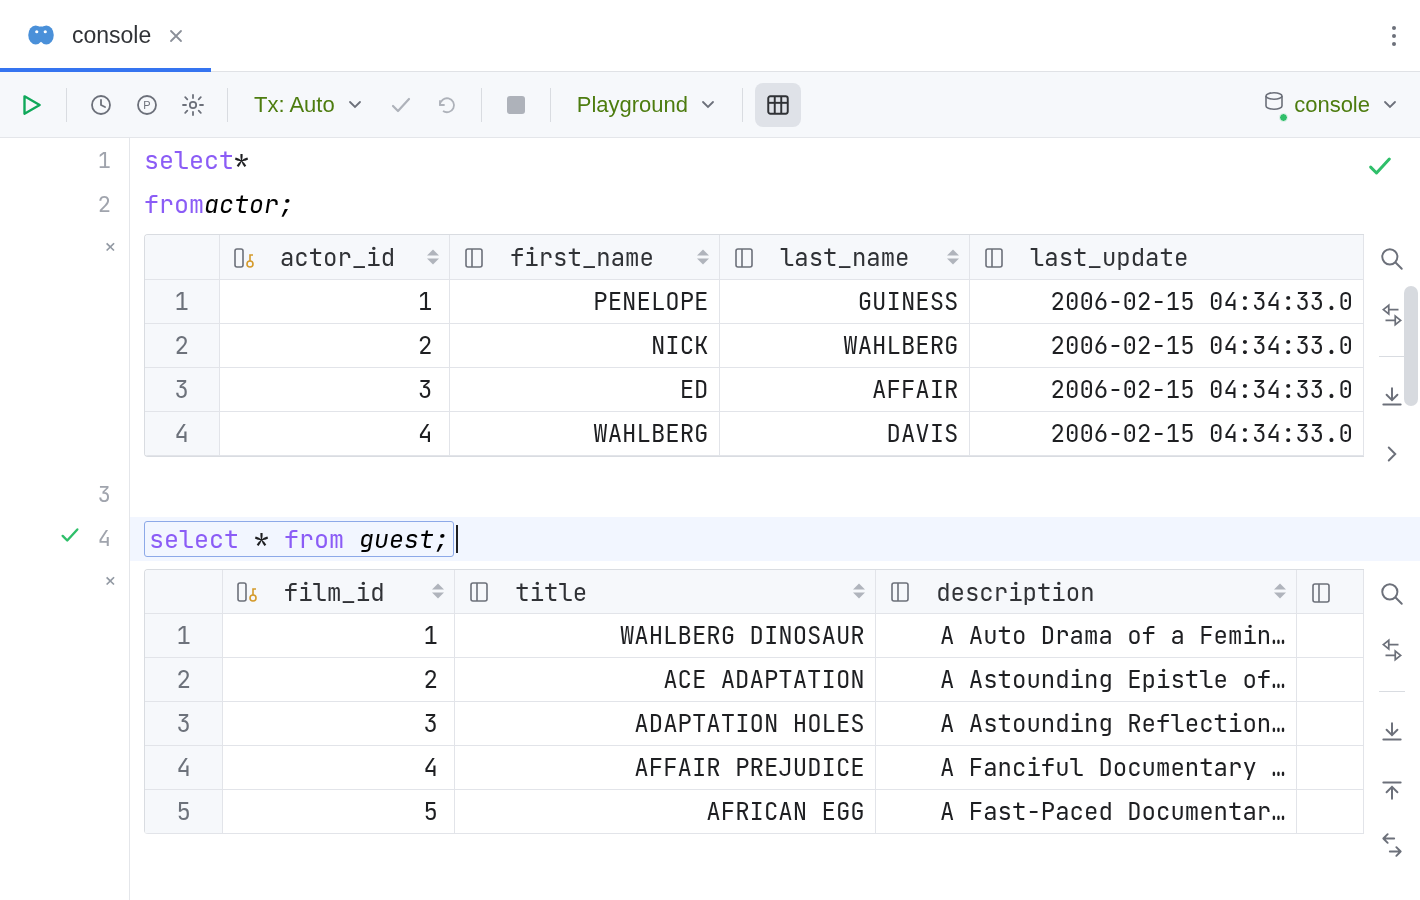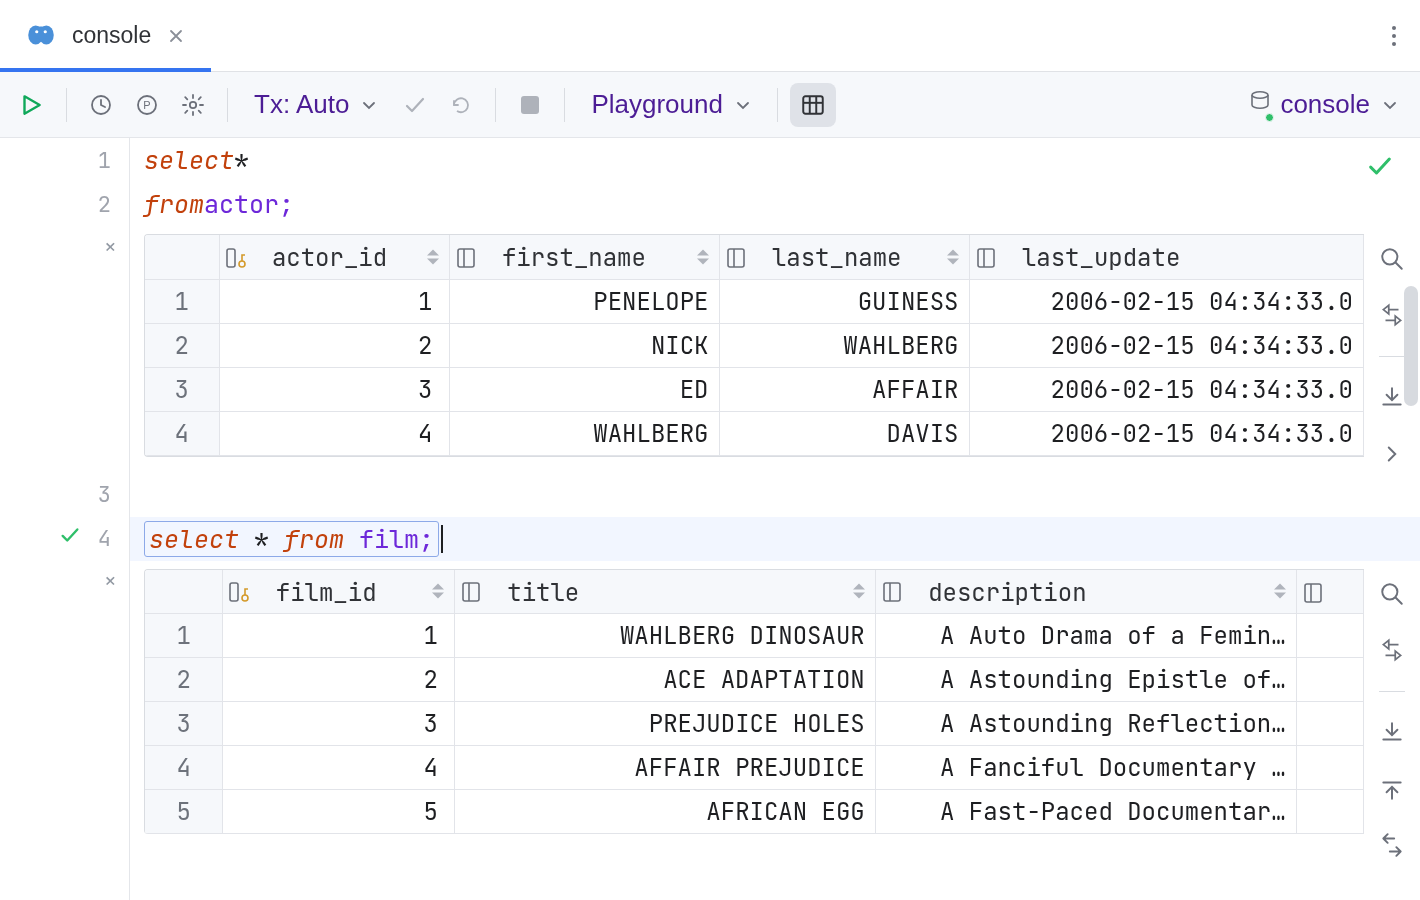--- a/index.html
+++ b/index.html
@@ -33,48 +33,48 @@
 
   
   .toolbar {
     height:66px; background:#f6f8fb; border-bottom:1px solid #e4e6ea;
     display:flex; align-items:center; padding:0 8px; gap:2px;
   }
   .tbtn { height:44px; min-width:44px; padding:0 10px; display:flex; align-items:center; justify-content:center; border-radius:8px; cursor:pointer; color:#6c707a; }
   .tbtn.active { background:#dfe2e8; color:#303236; }
   .tsep { width:1px; height:34px; background:#d9dce1; margin:0 10px; }
   .tb-run svg path { stroke:#0fa85a; }
-  .tb-text { font-size:26px; color:#4c1d95; display:flex; align-items:center; gap:8px; padding:0 14px; height:44px; border-radius:8px; cursor:pointer; }
+  .tb-text { font-size:22px; color:#4d7c0f; display:flex; align-items:center; gap:8px; padding:0 14px; height:44px; border-radius:8px; cursor:pointer; }
   .chev { margin-left:4px; }
   .chev svg { width:16px; height:16px; }
   .tb-spacer { flex:1; }
   .stop-sq { width:18px; height:18px; border-radius:3px; background:#aeb2ba; }
 
   
   .editor-area { display:flex; height:calc(900px - 72px - 66px); }
   .gutter { width:130px; background:#fff; border-right:1px solid #e4e6ea; display:flex; flex-direction:column; }
   .grow { width:70px; text-align:right; color:#a0a4ad; padding-right:18px; }
   .gline { height:44px; display:flex; align-items:center; justify-content:flex-end; position:relative; }
   .gmark { position:absolute; right:12px; }
   .gclose { color:#9299a3; cursor:pointer; font-size:22px; }
   .gcheck svg { width:22px; height:22px; }
 
   .code-col { flex:1; display:flex; flex-direction:column; overflow:hidden; position:relative; }
   .code-line { height:44px; display:flex; align-items:center; padding-left:14px; font-size:25px; }
   .code-line.current { background:#f2f6ff; }
   .sql-box { border:1px solid #8da9e8; border-radius:3px; padding:0 4px; }
-  .kw { color:#c2410c;font-style:italic; }
-  .ident { color:#6d28d9; }
+  .kw { color:#8b5cf6; }
+  .ident { color:#000000;font-style:italic; }
   .star { color:#1e1f22; }
 
   
   .result-table-wrap { margin:8px 0 16px 14px; border:1px solid #d9dce1; border-radius:4px 0 0 4px; border-right:none; overflow:hidden; }
   .rtable { width:100%; border-collapse:collapse; table-layout:fixed; }
   .rtable th, .rtable td { border-right:1px solid #e2e4e9; border-bottom:1px solid #e2e4e9; height:44px; font-size:24px; }
-  .rtable th { background:#f6f8fb; font-weight:400; color:#303236; text-align:left; padding:0 4px; position:relative; }
+  .rtable th { background:#f6f8fb; font-weight:400; color:#303236; text-align:left; padding:0 12px; position:relative; }
   .rtable th .sorter { position:absolute; right:10px; top:50%; transform:translateY(-50%); display:flex; flex-direction:column; gap:3px; }
   .sorter span { width:0;height:0; border-left:6px solid transparent; border-right:6px solid transparent; }
   .sorter .up { border-bottom:6px solid #b0b4bc; }
   .sorter .dn { border-top:6px solid #b0b4bc; }
   .rtable td { padding:0 10px; color:#1e1f22; text-align:right; overflow:hidden; white-space:nowrap; text-overflow:ellipsis; }
   .rtable td.num { text-align:right; padding-right:16px; }
   .rtable .rownum { background:#f6f8fb; text-align:center; color:#6d727b; width:72px; }
   .col-icon { display:inline-flex; align-items:center; margin-right:10px; vertical-align:middle;}
   .col-icon svg { width:24px; height:24px; }
   .th-label { vertical-align:middle; }
@@ -384,21 +384,21 @@
                 <path d="M9 6 L15 12 L9 18" fill="none" stroke="currentColor" stroke-width="1.8" stroke-linecap="round"></path>
               </svg>
             </div>
         </div>
       </div>
 
       <div class="code-line"></div>
 
       <div class="code-line current">
         <span class="sql-box">
-          <span class="kw">select</span><span class="star"> * </span><span class="kw">from</span><span class="ident"> film;</span>
+          <span class="kw">select</span><span class="star"> * </span><span class="kw">from</span><span class="ident"> guest;</span>
         </span>
           <span class="caret-bar"></span>
       </div>
 
       <div class="result-row">
         <div class="result-col">
           <div class="result-table-wrap" style="margin-bottom:0;border-bottom:none">
             <table class="rtable">
               <colgroup>
                   <col style="width:74px">
@@ -471,21 +471,21 @@
                 <tr>
                     <td class="rownum">2</td>
                     <td class="num">2</td>
                     <td>ACE ADAPTATION</td>
                     <td>A Astounding Epistle of…</td>
                     <td></td>
                   </tr>
                 <tr>
                     <td class="rownum">3</td>
                     <td class="num">3</td>
-                    <td>PREJUDICE HOLES</td>
+                    <td>ADAPTATION HOLES</td>
                     <td>A Astounding Reflection…</td>
                     <td></td>
                   </tr>
                 <tr>
                     <td class="rownum">4</td>
                     <td class="num">4</td>
                     <td>AFFAIR PREJUDICE</td>
                     <td>A Fanciful Documentary …</td>
                     <td></td>
                   </tr>

